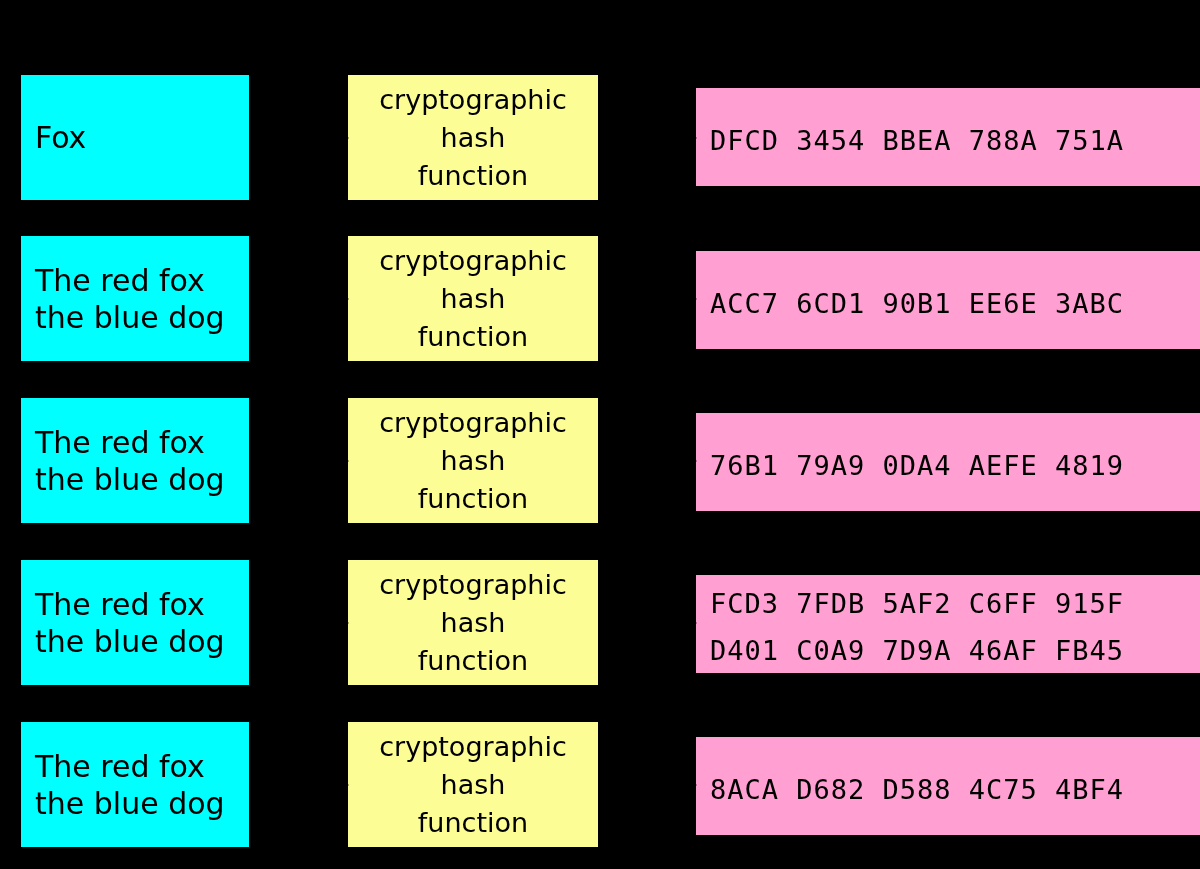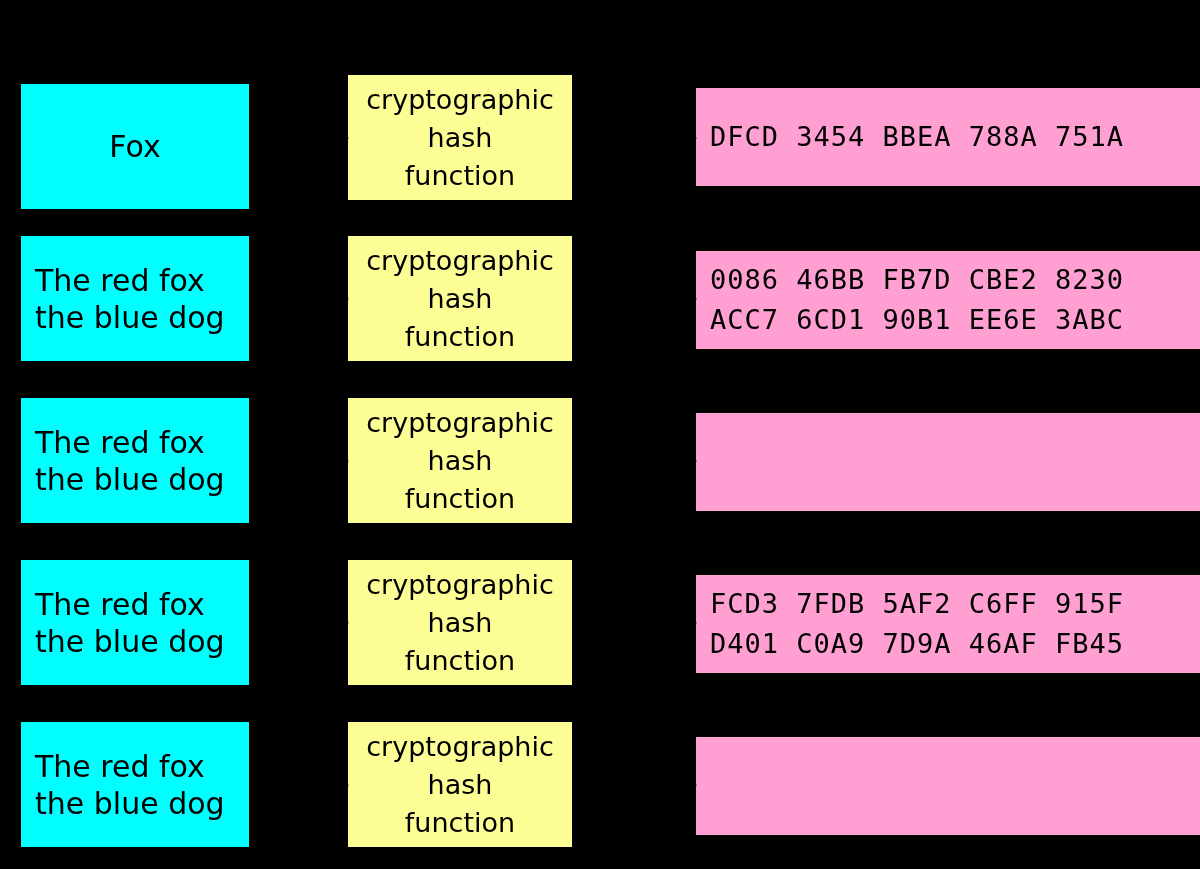--- a/index.html
+++ b/index.html
@@ -42,21 +42,21 @@
     letter-spacing: 0px;
   }
   .hl {
     background: #A8F2D4;
   }
 
   
   .fn-box {
     background: #FDFD96;
     left: 348px;
-    width: 224px;
+    width: 250px;
     align-items: center;
     text-align: center;
   }
   .fn-box .line {
     font-size: 27px;
     line-height: 38px;
     white-space: pre;
   }
 
   
@@ -67,20 +67,21 @@
     padding: 0 14px;
     align-items: flex-start;
     justify-content: center;
   }
   .hash-box .line {
     font-family: "DejaVu Sans Mono", monospace;
     font-size: 27px;
     line-height: 40px;
     white-space: pre;
     letter-spacing: 1px;
+    margin-top: 7px;
   }
 
   
   .arrow {
     position: absolute;
     height: 2px;
     background: #000000;
   }
   .arrow::after {
     content: "";
@@ -89,21 +90,21 @@
     top: -3px;
     border-left: 7px solid #000000;
     border-top: 4px solid transparent;
     border-bottom: 4px solid transparent;
   }
 </style>
 </head>
 <body>
 
 <div id="canvas">
-    <div class="box input-box" style="top: 84px; height: 125px; align-items: center;">
+    <div class="box input-box" style="top: 75px; height: 125px;">
       <div class="line"><span>Fox</span></div>
     </div>
     <div class="box fn-box" style="top: 75px; height: 125px;">
       <div class="line">cryptographic</div>
       <div class="line">hash</div>
       <div class="line">function</div>
     </div>
     <div class="box hash-box" style="top: 88px; height: 98px;">
       <div class="line">DFCD 3454 BBEA 788A 751A</div>
     </div>
@@ -112,35 +113,35 @@
     <div class="box input-box" style="top: 236px; height: 125px;">
       <div class="line"><span>The red fox</span></div>
       <div class="line"><span>the blue dog</span></div>
     </div>
     <div class="box fn-box" style="top: 236px; height: 125px;">
       <div class="line">cryptographic</div>
       <div class="line">hash</div>
       <div class="line">function</div>
     </div>
     <div class="box hash-box" style="top: 251px; height: 98px;">
-      <div class="line">0086 46BB FB7D CBE2 8230</div>
       <div class="line">ACC7 6CD1 90B1 EE6E 3ABC</div>
     </div>
     <div class="arrow" style="left: 249px; width: 99px; top: 297.5px;"></div>
     <div class="arrow" style="left: 598px; width: 98px; top: 297.5px;"></div>
     <div class="box input-box" style="top: 398px; height: 125px;">
       <div class="line"><span>The red fox</span></div>
       <div class="line"><span>the blue dog</span></div>
     </div>
     <div class="box fn-box" style="top: 398px; height: 125px;">
       <div class="line">cryptographic</div>
       <div class="line">hash</div>
       <div class="line">function</div>
     </div>
     <div class="box hash-box" style="top: 413px; height: 98px;">
+      <div class="line">76B1 79A9 0DA4 AEFE 4819</div>
     </div>
     <div class="arrow" style="left: 249px; width: 99px; top: 459.5px;"></div>
     <div class="arrow" style="left: 598px; width: 98px; top: 459.5px;"></div>
     <div class="box input-box" style="top: 560px; height: 125px;">
       <div class="line"><span>The red fox</span></div>
       <div class="line"><span>the blue dog</span></div>
     </div>
     <div class="box fn-box" style="top: 560px; height: 125px;">
       <div class="line">cryptographic</div>
       <div class="line">hash</div>
@@ -155,16 +156,17 @@
     <div class="box input-box" style="top: 722px; height: 125px;">
       <div class="line"><span>The red fox</span></div>
       <div class="line"><span>the blue dog</span></div>
     </div>
     <div class="box fn-box" style="top: 722px; height: 125px;">
       <div class="line">cryptographic</div>
       <div class="line">hash</div>
       <div class="line">function</div>
     </div>
     <div class="box hash-box" style="top: 737px; height: 98px;">
+      <div class="line">8ACA D682 D588 4C75 4BF4</div>
     </div>
     <div class="arrow" style="left: 249px; width: 99px; top: 783.5px;"></div>
     <div class="arrow" style="left: 598px; width: 98px; top: 783.5px;"></div>
   </div>
 
 </body></html>

